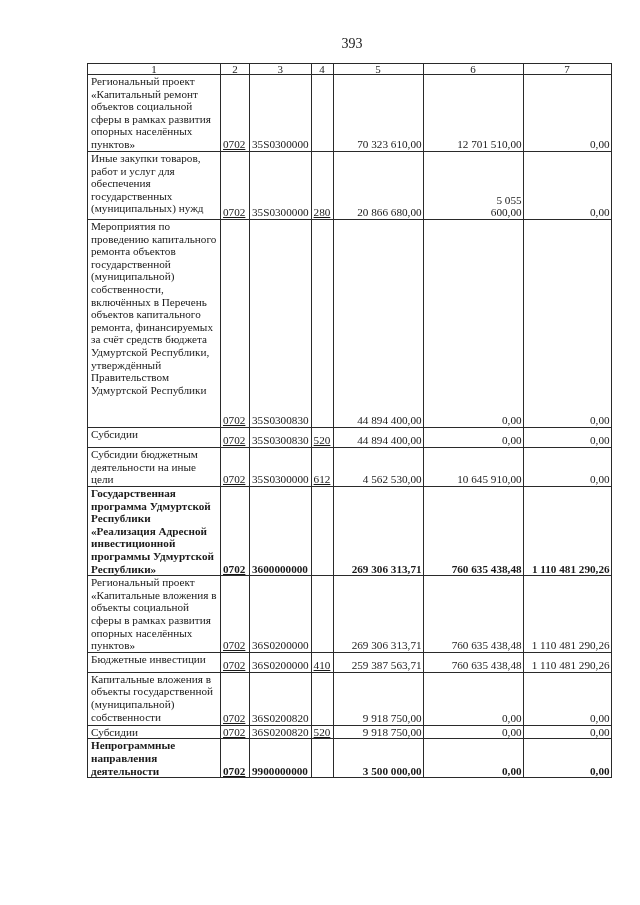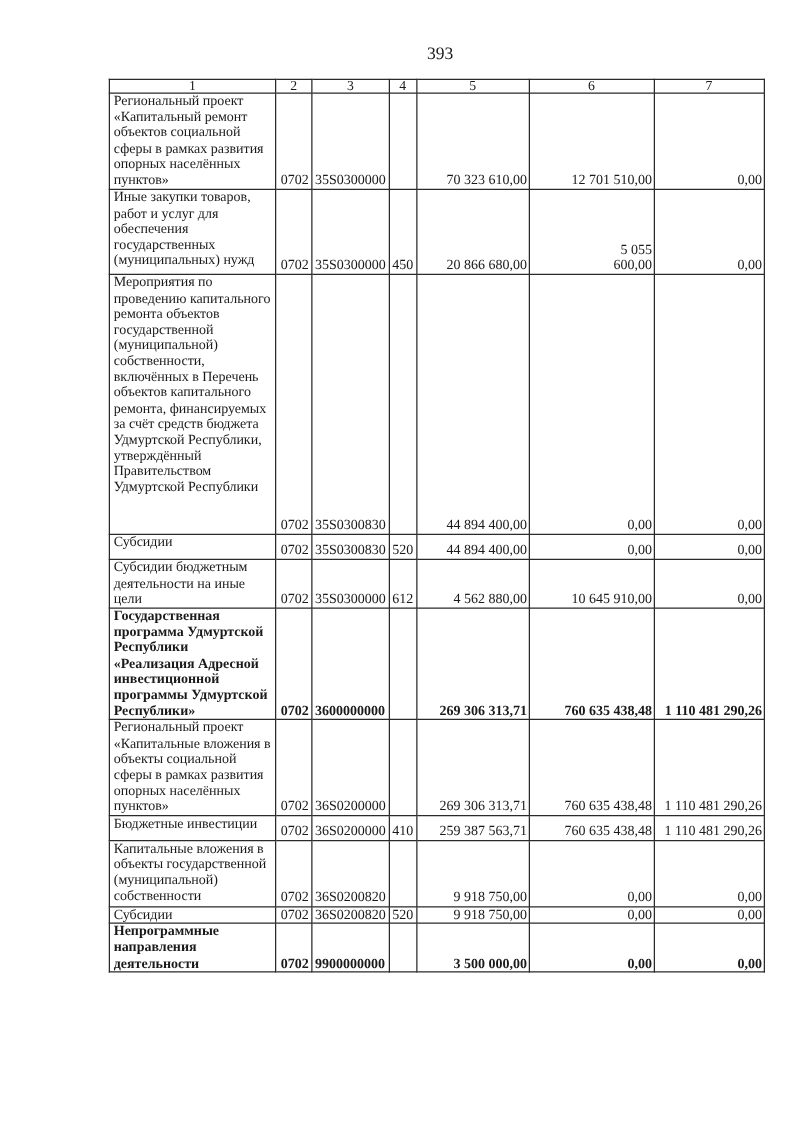--- a/index.html
+++ b/index.html
@@ -17,21 +17,21 @@
     font-size:11.2px; line-height:12.6px;
   }
   td {
     border:1px solid #2a2a2a; padding:0 2px; vertical-align:bottom;
     overflow:hidden;
   }
   tr.head td { text-align:center; vertical-align:middle; height:10px; line-height:10px; font-size:11px; }
   td.name { vertical-align:top; text-align:left; padding-left:3px; }
   td.num { text-align:right; padding-right:1px; }
   td.code { text-align:left; padding-left:2px; }
-  td.c2 { text-align:right; padding-left:2px; }
+  td.c2 { text-align:left; padding-left:2px;text-decoration:underline; }
   tr.bold td { font-weight:bold; }
 </style>
 </head>
 <body>
 
 <div class="page-number">393</div>
 
 <table>
   <colgroup>
     <col style="width:133px">
@@ -58,21 +58,21 @@
     <td class="code" style="height: 76px;">35S0300000</td>
     <td class="c2" style="height: 76px;"></td>
     <td class="num" style="height: 76px;">70 323 610,00</td>
     <td class="num" style="height: 76px;">12 701 510,00</td>
     <td class="num" style="height: 76px;">0,00</td>
   </tr>
       <tr>
     <td class="name" style="height: 67px;">Иные закупки товаров, работ и услуг для обеспечения государственных (муниципальных) нужд</td>
     <td class="c2" style="height: 67px;">0702</td>
     <td class="code" style="height: 67px;">35S0300000</td>
-    <td class="c2" style="height: 67px;">450</td>
+    <td class="c2" style="height: 67px;">280</td>
     <td class="num" style="height: 67px;">20 866 680,00</td>
     <td class="num" style="height: 67px; padding-left: 47px;">5 055 600,00</td>
     <td class="num" style="height: 67px;">0,00</td>
   </tr>
       <tr>
     <td class="name" style="height: 207px;">Мероприятия по проведению капитального ремонта объектов государственной (муниципальной) собственности, включённых в Перечень объектов капитального ремонта, финансируемых за счёт средств бюджета Удмуртской Республики, утверждённый Правительством Удмуртской Республики</td>
     <td class="c2" style="height: 207px;">0702</td>
     <td class="code" style="height: 207px;">35S0300830</td>
     <td class="c2" style="height: 207px;"></td>
     <td class="num" style="height: 207px;">44 894 400,00</td>
@@ -86,21 +86,21 @@
     <td class="c2" style="height: 19px;">520</td>
     <td class="num" style="height: 19px;">44 894 400,00</td>
     <td class="num" style="height: 19px;">0,00</td>
     <td class="num" style="height: 19px;">0,00</td>
   </tr>
       <tr>
     <td class="name" style="height: 38px;">Субсидии бюджетным деятельности на иные цели</td>
     <td class="c2" style="height: 38px;">0702</td>
     <td class="code" style="height: 38px;">35S0300000</td>
     <td class="c2" style="height: 38px;">612</td>
-    <td class="num" style="height: 38px;">4 562 880,00</td>
+    <td class="num" style="height: 38px;">4 562 530,00</td>
     <td class="num" style="height: 38px;">10 645 910,00</td>
     <td class="num" style="height: 38px;">0,00</td>
   </tr>
       <tr class="bold">
     <td class="name" style="height: 85px;">Государственная программа Удмуртской Республики «Реализация Адресной инвестиционной программы Удмуртской Республики»</td>
     <td class="c2" style="height: 85px;">0702</td>
     <td class="code" style="height: 85px; margin-left: 24px;">3600000000</td>
     <td class="c2" style="height: 85px;"></td>
     <td class="num" style="height: 85px;">269 306 313,71</td>
     <td class="num" style="height: 85px;">760 635 438,48</td>

